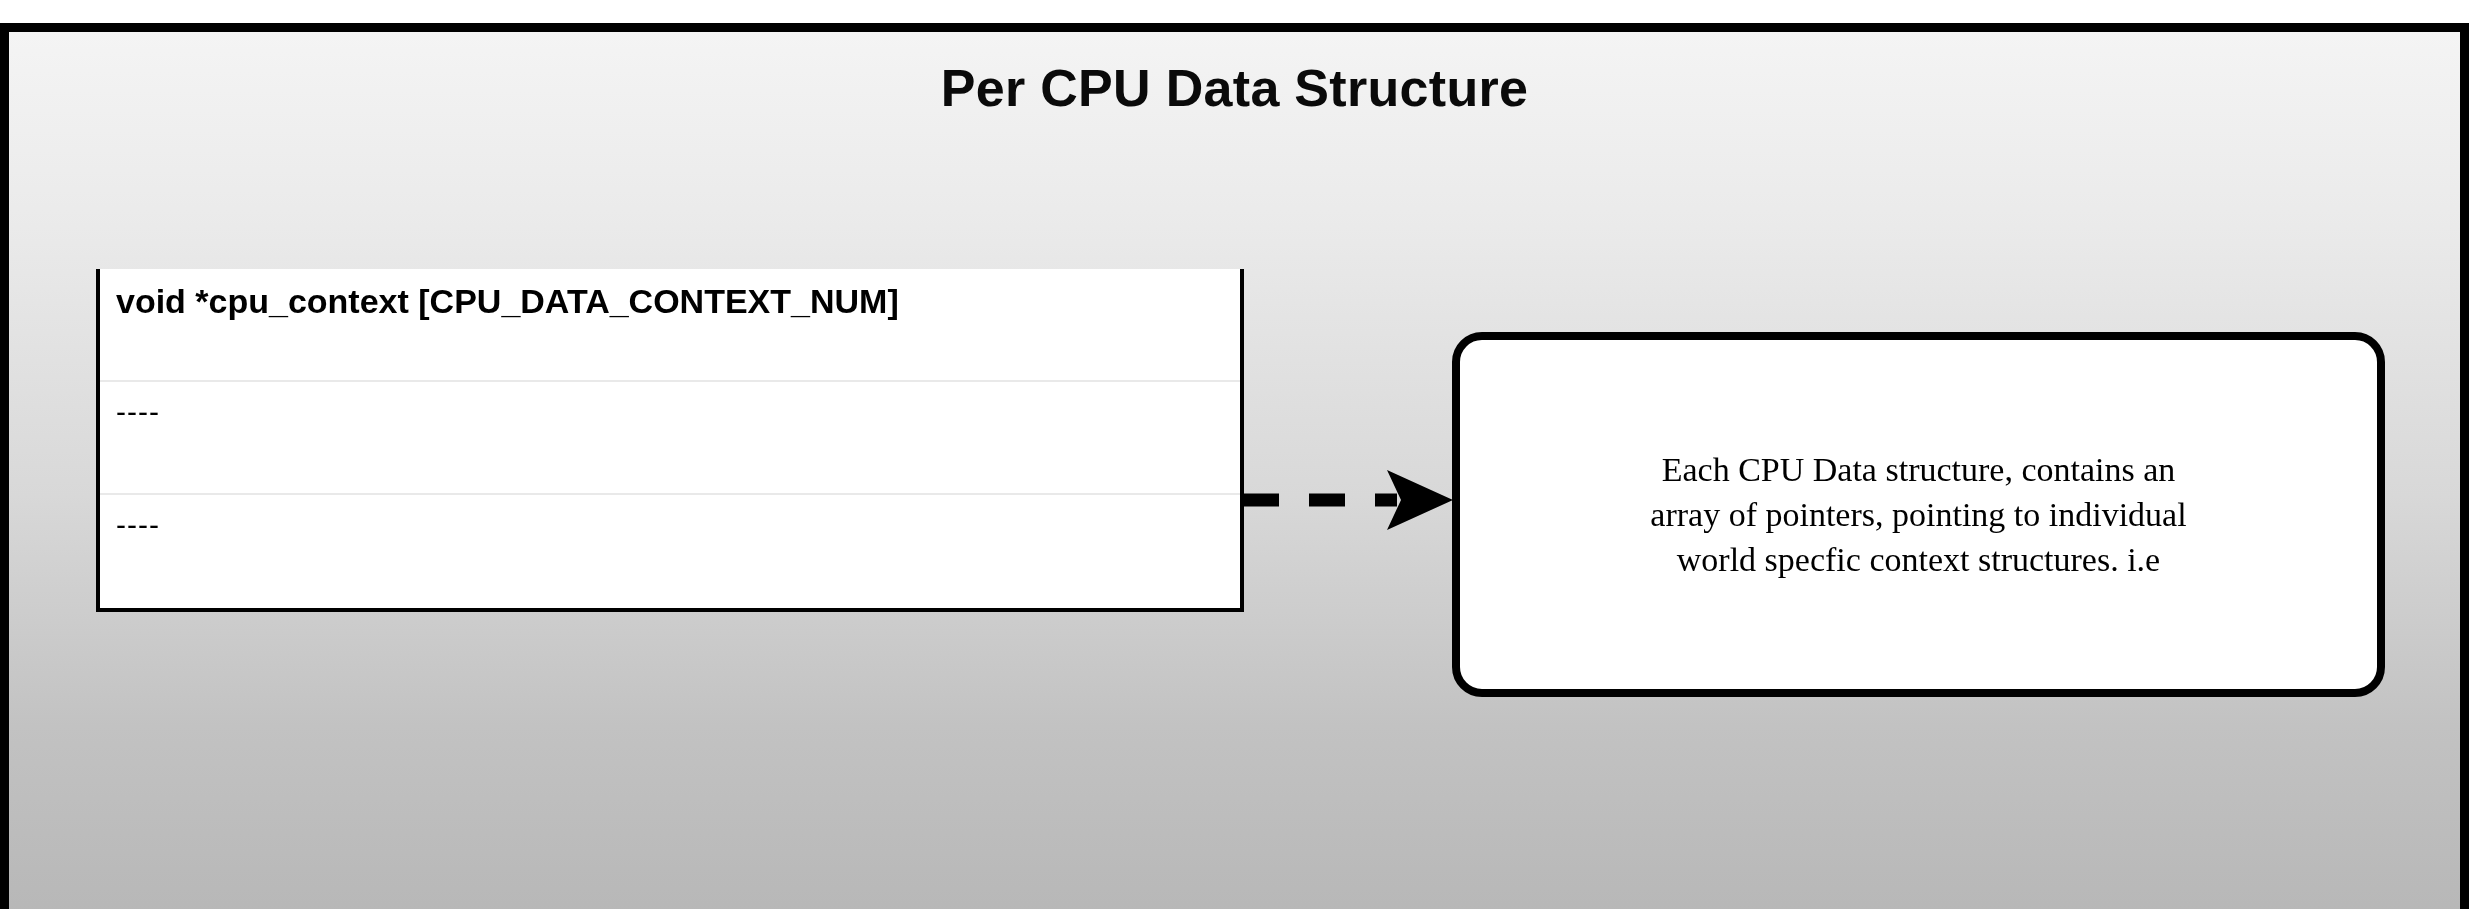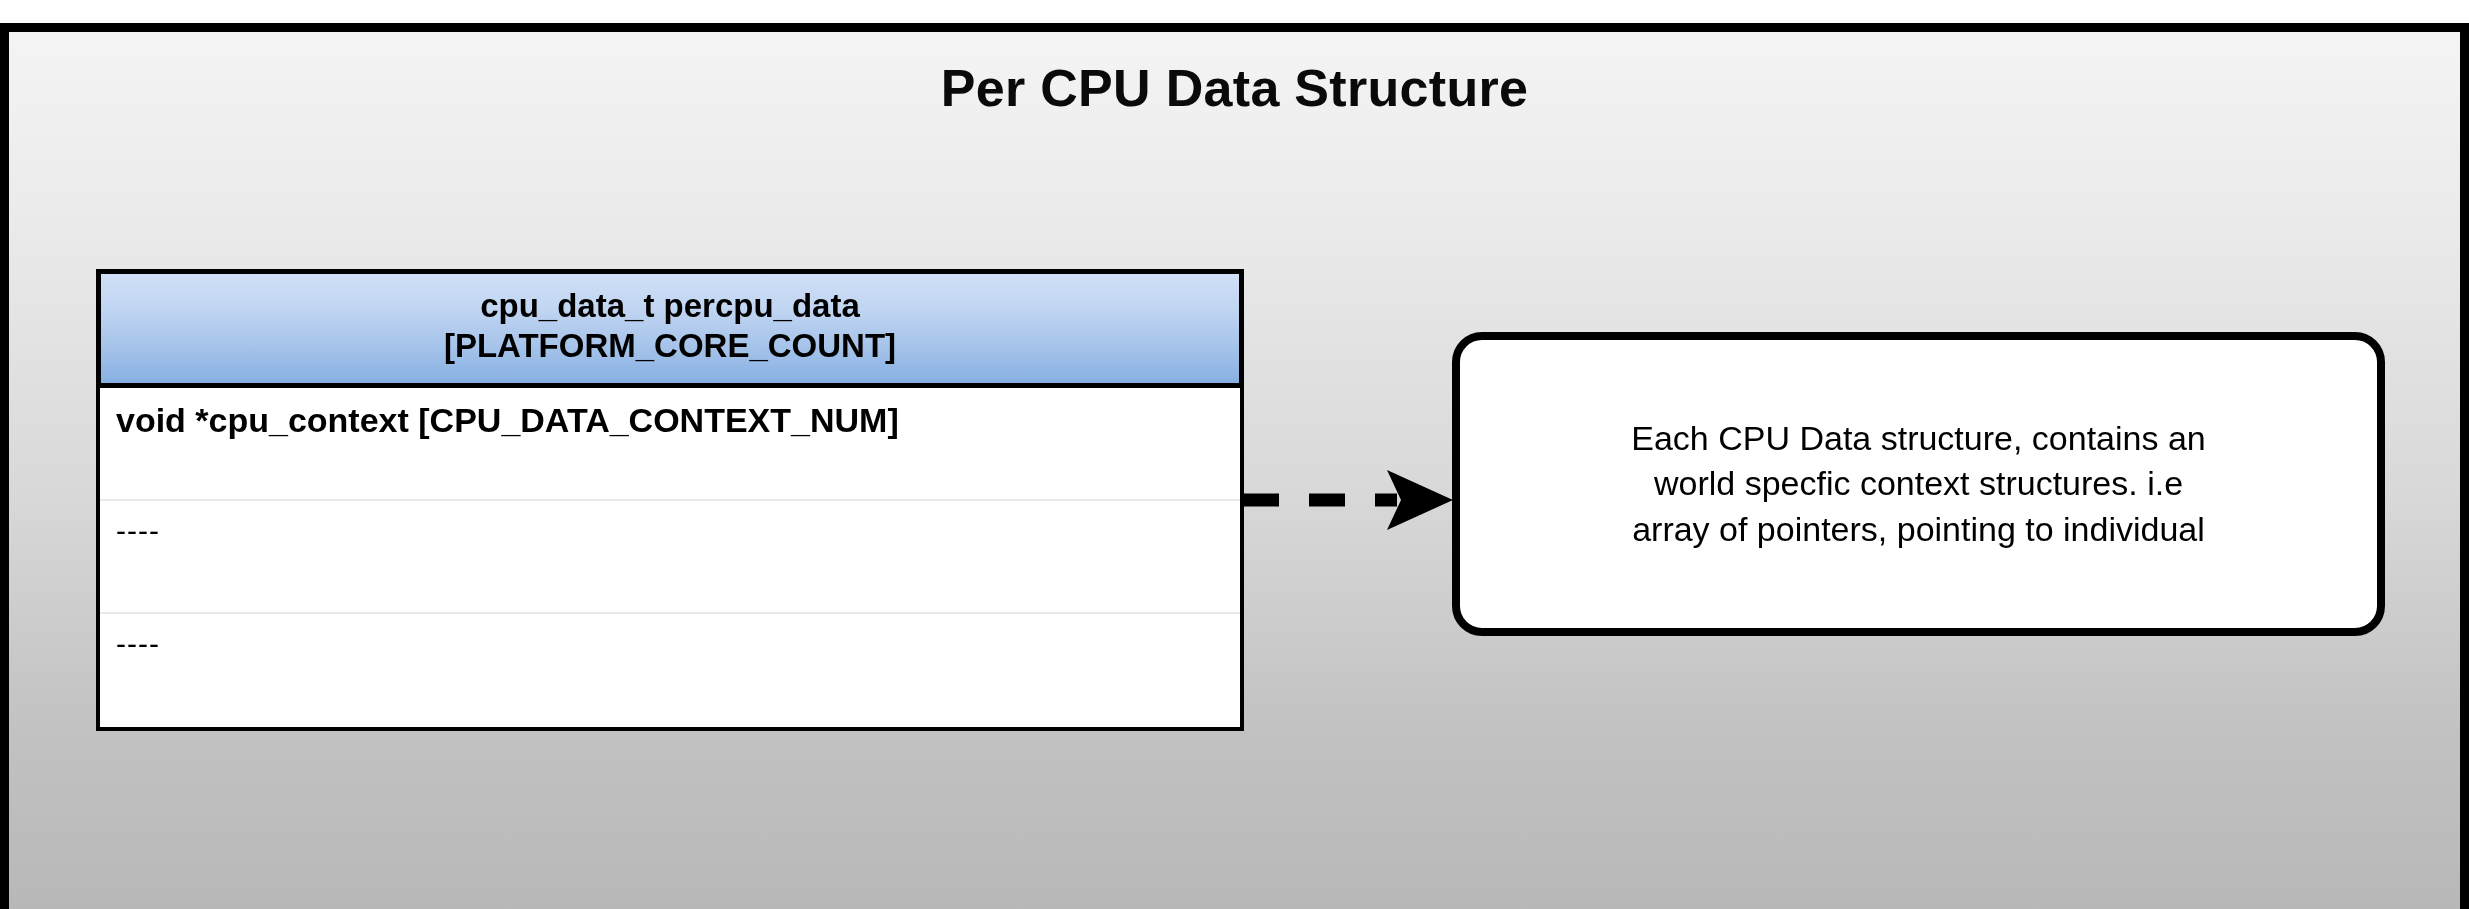--- a/index.html
+++ b/index.html
@@ -110,30 +110,31 @@
     width: 216px;
     height: 72px;
   }
 
   
   .note-box {
     position: absolute;
     left: 1443px;
     top: 300px;
     width: 933px;
-    height: 304px;
+    height: 365px;
     box-sizing: border-box;
     border: 8px solid #000000;
     border-radius: 30px;
     background: #ffffff;
     display: flex;
     flex-direction: column;
     align-items: center;
     justify-content: center;
     padding: 6px 20px;
+    font-family: Liberation Serif, serif;
   }
 
   .note-line {
     display: block;
     width: 100%;
     text-align: center;
     font-size: 34px;
     line-height: 1.33;
     color: #000000;
     white-space: pre;
@@ -141,24 +142,20 @@
 </style>
 </head>
 <body>
 
 <div class="canvas">
 
   <div class="diagram-title">Per CPU Data Structure</div>
 
   <div class="struct-table">
 
-    <div class="struct-header">
-      <span class="struct-header-line">cpu_data_t percpu_data</span>
-      <span class="struct-header-line">[PLATFORM_CORE_COUNT]</span>
-    </div>
 
     <div class="struct-body">
 
       <div class="struct-row">
         <span class="struct-row-text bold">void *cpu_context [CPU_DATA_CONTEXT_NUM]</span>
       </div>
 
       <div class="struct-row">
         <span class="struct-row-text plain">----</span>
       </div>
@@ -172,17 +169,17 @@
 
   <div class="connector">
     <svg width="216" height="72" viewBox="0 0 216 72">
       <line x1="2" y1="36" x2="156" y2="36" stroke="#000000" stroke-width="13" stroke-dasharray="36 30" stroke-linecap="butt"></line>
       <path d="M 146 6 L 212 36 L 146 66 L 160 36 Z" fill="#000000"></path>
     </svg>
   </div>
 
   <div class="note-box">
     <span class="note-line">Each CPU Data structure, contains an</span>
+    <span class="note-line">array of pointers, pointing to individual</span>
     <span class="note-line">world specfic context structures. i.e</span>
-    <span class="note-line">array of pointers, pointing to individual</span>
   </div>
 
 </div>
 
 </body></html>

